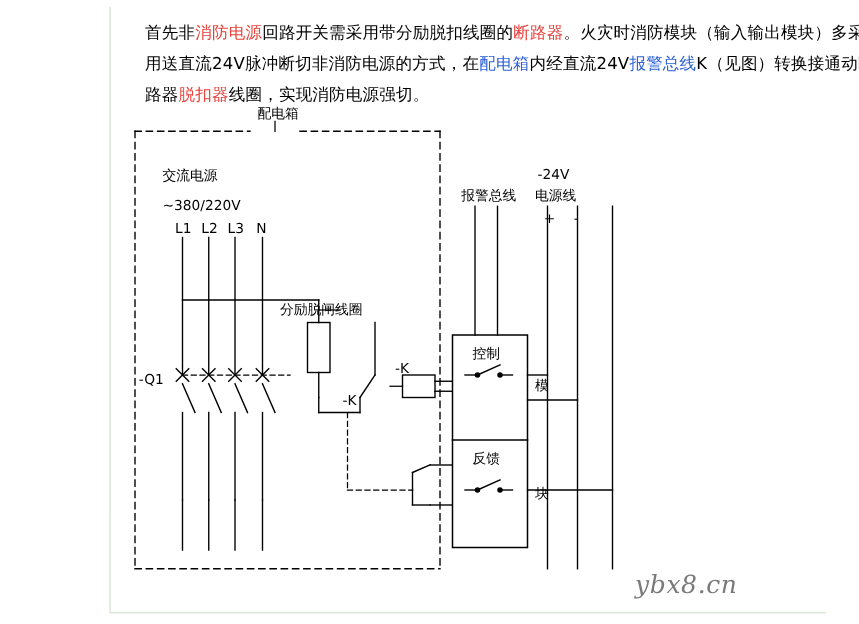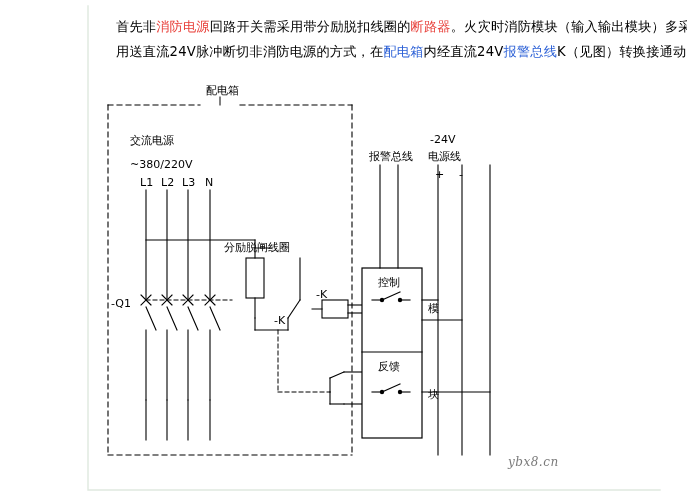--- a/index.html
+++ b/index.html
@@ -45,33 +45,34 @@
     height: 499px;
   }
   #diagram svg { display: block; }
 
   .watermark {
     position: absolute;
     left: 508px;
     top: 455px;
     font-family: "DejaVu Serif", "Liberation Serif", serif;
     font-style: italic;
-    font-size: 12px;
+    font-size: 20px;
     color: #7a7a7a;
     letter-spacing: 0.5px;
   }
 </style>
 </head>
 <body>
 
 <div id="page">
 
   <div class="para">
     <span class="ln"><span>首先非</span><span class="red">消防电源</span><span>回路开关需采用带分励脱扣线圈的</span><span class="red">断路器</span><span>。火灾时消防模块（输入输出模块）多采</span></span>
     <span class="ln"><span>用送直流24V脉冲断切非消防电源的方式，在</span><span class="bluelink">配电箱</span><span>内经直流24V</span><span class="bluelink">报警总线</span><span>K（见图）转换接通动断</span></span>
+    <span class="ln"><span>路器</span><span class="red">脱扣器</span><span>线圈，实现消防电源强切。</span></span>
   </div>
 
   <div id="diagram">
     <svg width="687" height="499" viewBox="0 0 687 499" xmlns="http://www.w3.org/2000/svg">
       <g fill="none" stroke="#000000" stroke-width="1.1" stroke-linecap="square">
 
         <path d="M88 6 L88 490 L660 490" stroke="#dfe9df" stroke-width="1.4" fill="none"></path>
 
         <path d="M108 105 L200 105" stroke="#000" stroke-width="1.1" stroke-dasharray="5,4"></path>
         <path d="M240 105 L352 105" stroke="#000" stroke-width="1.1" stroke-dasharray="5,4"></path>

